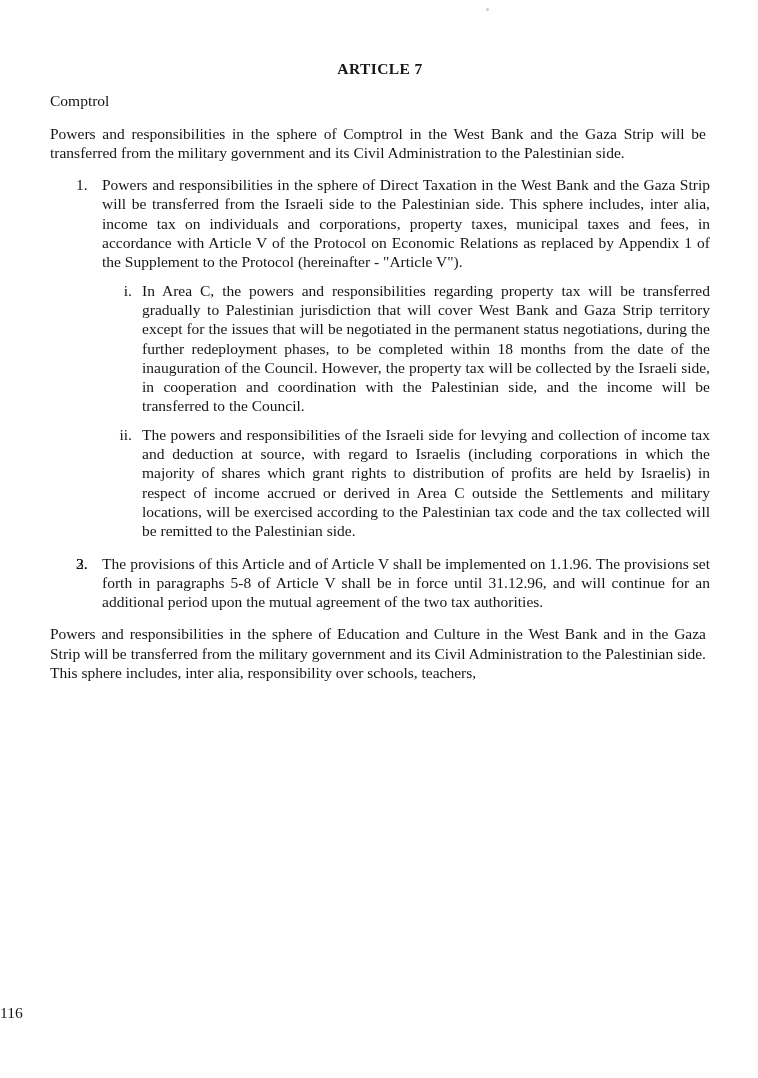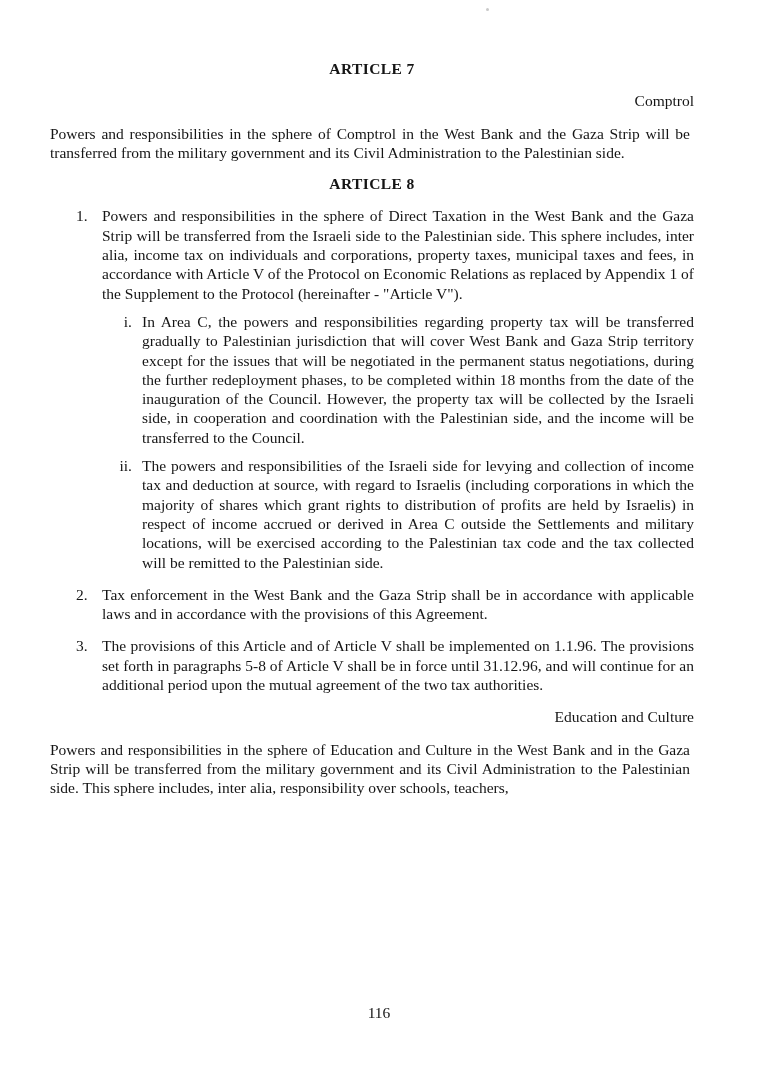--- a/index.html
+++ b/index.html
@@ -12,33 +12,33 @@
     width: 758px;
     height: 1078px;
     background: #ffffff;
     overflow: hidden;
     font-family: "Liberation Serif", "DejaVu Serif", serif;
     font-size: 15.5px;
     line-height: 19.3px;
     color: #151515;
   }
   .content {
-    padding: 59px 64px 0 50px;
+    padding: 59px 48px 0 50px;
   }
   .article-heading {
     margin: 0;
     text-align: center;
     font-weight: bold;
     font-size: 15.5px;
     line-height: 19.3px;
     letter-spacing: 0.4px;
   }
   .article-subheading {
     margin: 13px 0 0 0;
-    text-align: right;
+    text-align: left;
     font-weight: normal;
     font-size: 15.5px;
     line-height: 19.3px;
   }
   .body-para {
     margin: 13px 4px 0 0;
     text-align: justify;
   }
   .num-item {
     position: relative;
@@ -65,21 +65,21 @@
     width: 22px;
     text-align: right;
   }
   .section { margin-top: 12px; }
   .section:first-child { margin-top: 0; }
   .page-number {
     position: absolute;
     top: 1003px;
     left: 0;
     right: 0;
-    text-align: center;
+    text-align: left;
     font-size: 15.5px;
   }
   .speck {
     position: absolute;
     left: 486px;
     top: 8px;
     width: 3px;
     height: 3px;
     border-radius: 50%;
     background: #c9c9c9;
@@ -93,49 +93,46 @@
 
   <main class="content">
 
     <section class="section">
       <h1 class="article-heading">ARTICLE 7</h1>
       <h2 class="article-subheading">Comptrol</h2>
       <p class="body-para">Powers and responsibilities in the sphere of Comptrol in the West Bank and the Gaza Strip will be transferred from the military government and its Civil Administration to the Palestinian side.</p>
     </section>
 
     <section class="section">
-      <h1 class="article-heading">ARTICLE 8</h1>
 
       <div class="num-item">
         <span class="marker">1.</span>
         <span>Powers and responsibilities in the sphere of Direct Taxation in the West Bank and the Gaza Strip will be transferred from the Israeli side to the Palestinian side. This sphere includes, inter alia, income tax on individuals and corporations, property taxes, municipal taxes and fees, in accordance with Article V of the Protocol on Economic Relations as replaced by Appendix 1 of the Supplement to the Protocol (hereinafter - "Article V").</span>
       </div>
 
       <div class="sub-item">
         <span class="marker">i.</span>
         <span>In Area C, the powers and responsibilities regarding property tax will be transferred gradually to Palestinian jurisdiction that will cover West Bank and Gaza Strip territory except for the issues that will be negotiated in the permanent status negotiations, during the further redeployment phases, to be completed within 18 months from the date of the inauguration of the Council. However, the property tax will be collected by the Israeli side, in cooperation and coordination with the Palestinian side, and the income will be transferred to the Council.</span>
       </div>
 
       <div class="sub-item">
         <span class="marker">ii.</span>
         <span>The powers and responsibilities of the Israeli side for levying and collection of income tax and deduction at source, with regard to Israelis (including corporations in which the majority of shares which grant rights to distribution of profits are held by Israelis) in respect of income accrued or derived in Area C outside the Settlements and military locations, will be exercised according to the Palestinian tax code and the tax collected will be remitted to the Palestinian side.</span>
       </div>
 
       <div class="num-item">
         <span class="marker">2.</span>
-        <span>Tax enforcement in the West Bank and the Gaza Strip shall be in accordance with applicable laws and in accordance with the provisions of this Agreement.</span>
       </div>
 
       <div class="num-item">
         <span class="marker">3.</span>
         <span>The provisions of this Article and of Article V shall be implemented on 1.1.96. The provisions set forth in paragraphs 5-8 of Article V shall be in force until 31.12.96, and will continue for an additional period upon the mutual agreement of the two tax authorities.</span>
       </div>
     </section>
 
     <section class="section">
-      <h2 class="article-subheading">Education and Culture</h2>
       <p class="body-para">Powers and responsibilities in the sphere of Education and Culture in the West Bank and in the Gaza Strip will be transferred from the military government and its Civil Administration to the Palestinian side. This sphere includes, inter alia, responsibility over schools, teachers,</p>
     </section>
 
   </main>
 
   <div class="page-number">116</div>
 </div>
 
 </body></html>

